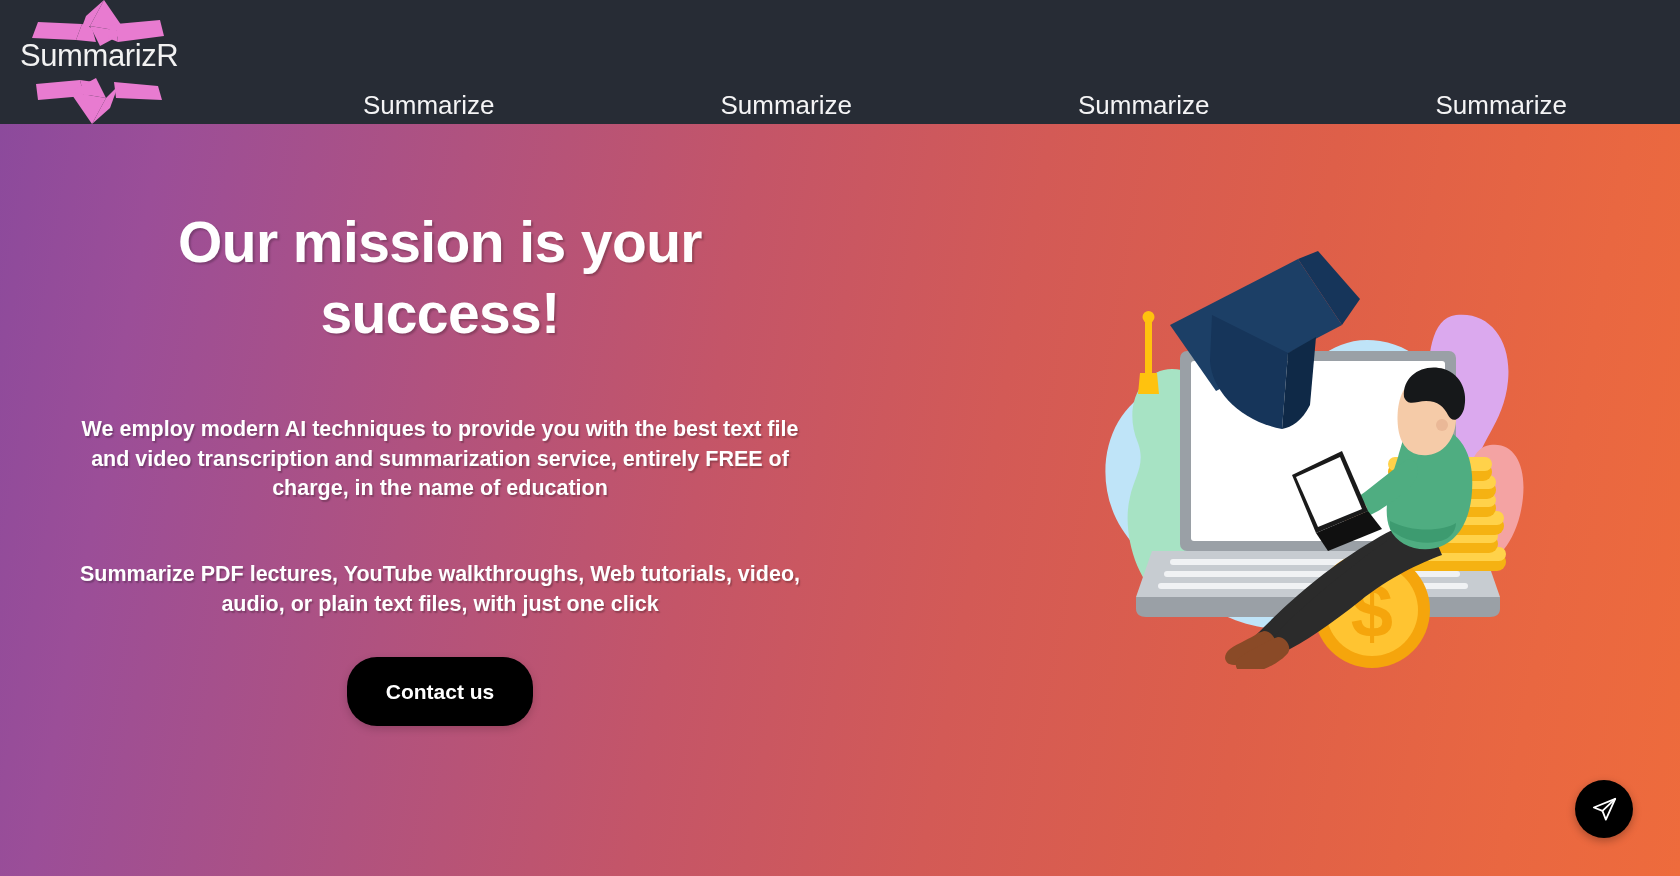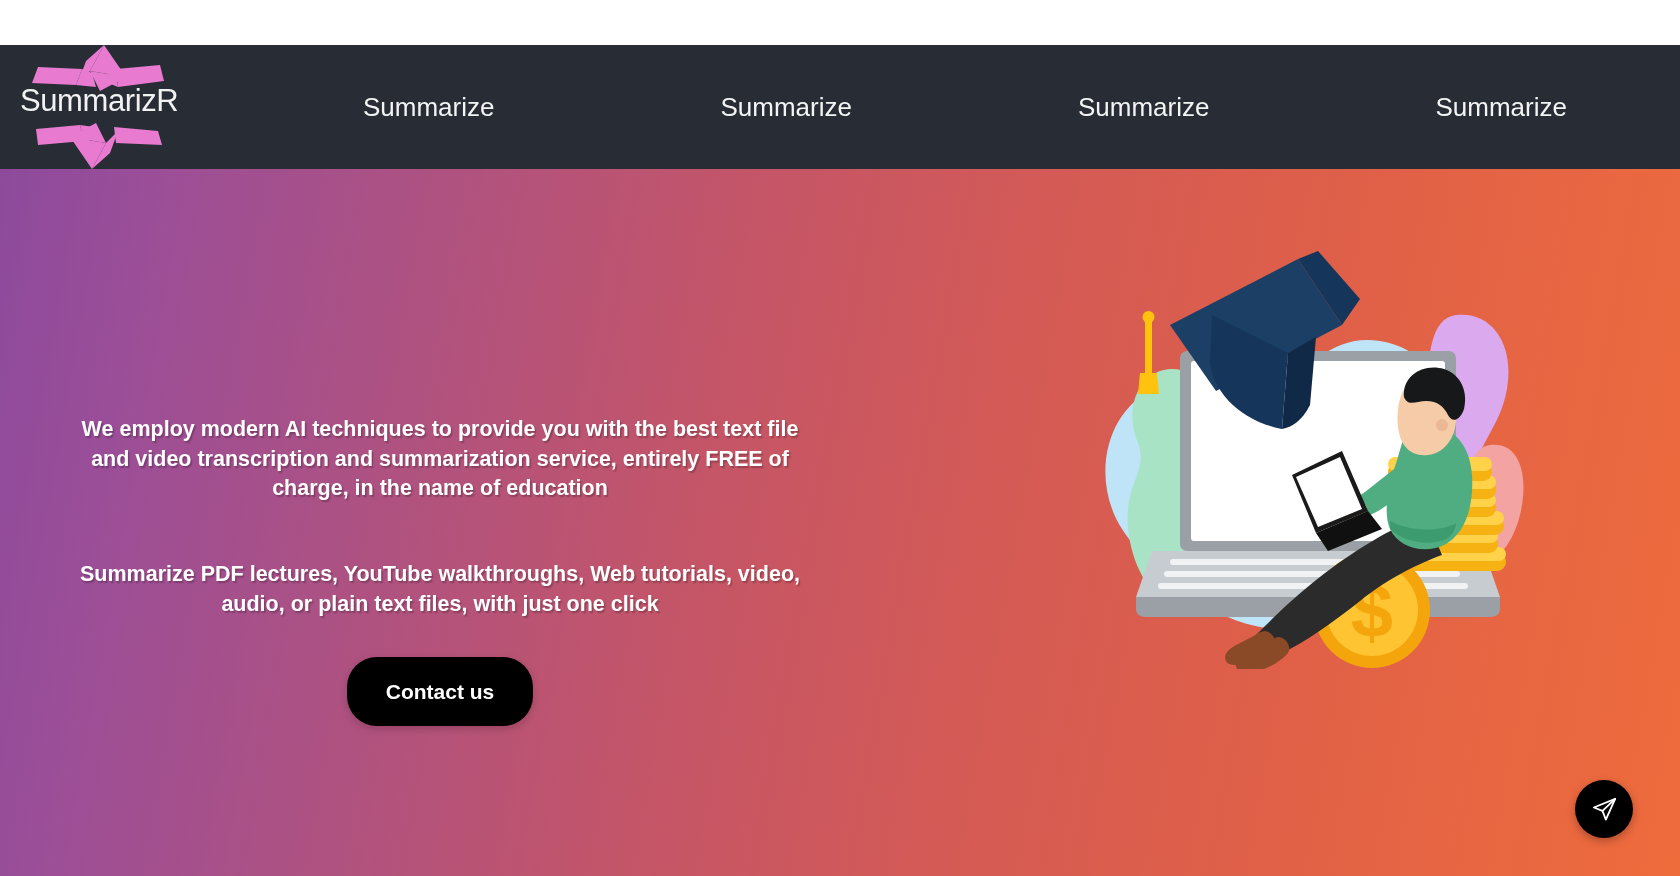--- a/index.html
+++ b/index.html
@@ -23,21 +23,20 @@
   
   .navbar {
     position: absolute;
     top: 0; left: 0;
     width: 1680px;
     height: 124px;
     background: #272c35;
     display: flex;
     align-items: center;
     z-index: 30;
-    margin-top: 45px;
   }
 
   .brand {
     position: relative;
     width: 250px;
     height: 124px;
     flex: 0 0 250px;
     display: flex;
     align-items: center;
     justify-content: center;
@@ -60,21 +59,21 @@
     font-size: 31px;
     font-weight: 400;
     letter-spacing: -0.4px;
     z-index: 2;
     white-space: nowrap;
   }
 
   .nav-items {
     flex: 1;
     display: flex;
-    align-items: center;
+    align-items: flex-end;
     height: 124px;
   }
   .nav-item {
     flex: 1;
     text-align: center;
     color: #f4f4f5;
     font-size: 26px;
     font-weight: 400;
     line-height: 37px;
     cursor: pointer;
@@ -252,20 +251,21 @@
       </div>
 
     </div>
   </div>
 
   <div class="hero">
     <div class="hero-inner">
 
       <div class="hero-left">
 
+        <h1 class="hero-title">Our mission is your success!</h1>
 
         <p class="hero-p hero-p-1">We employ modern AI techniques to provide you with the best text file and video transcription and summarization service, entirely FREE of charge, in the name of education</p>
 
         <p class="hero-p hero-p-2">Summarize PDF lectures, YouTube walkthroughs, Web tutorials, video, audio, or plain text files, with just one click</p>
 
         <div class="cta-wrap">
           <button class="cta-button">Contact us</button>
         </div>
 
       </div>

